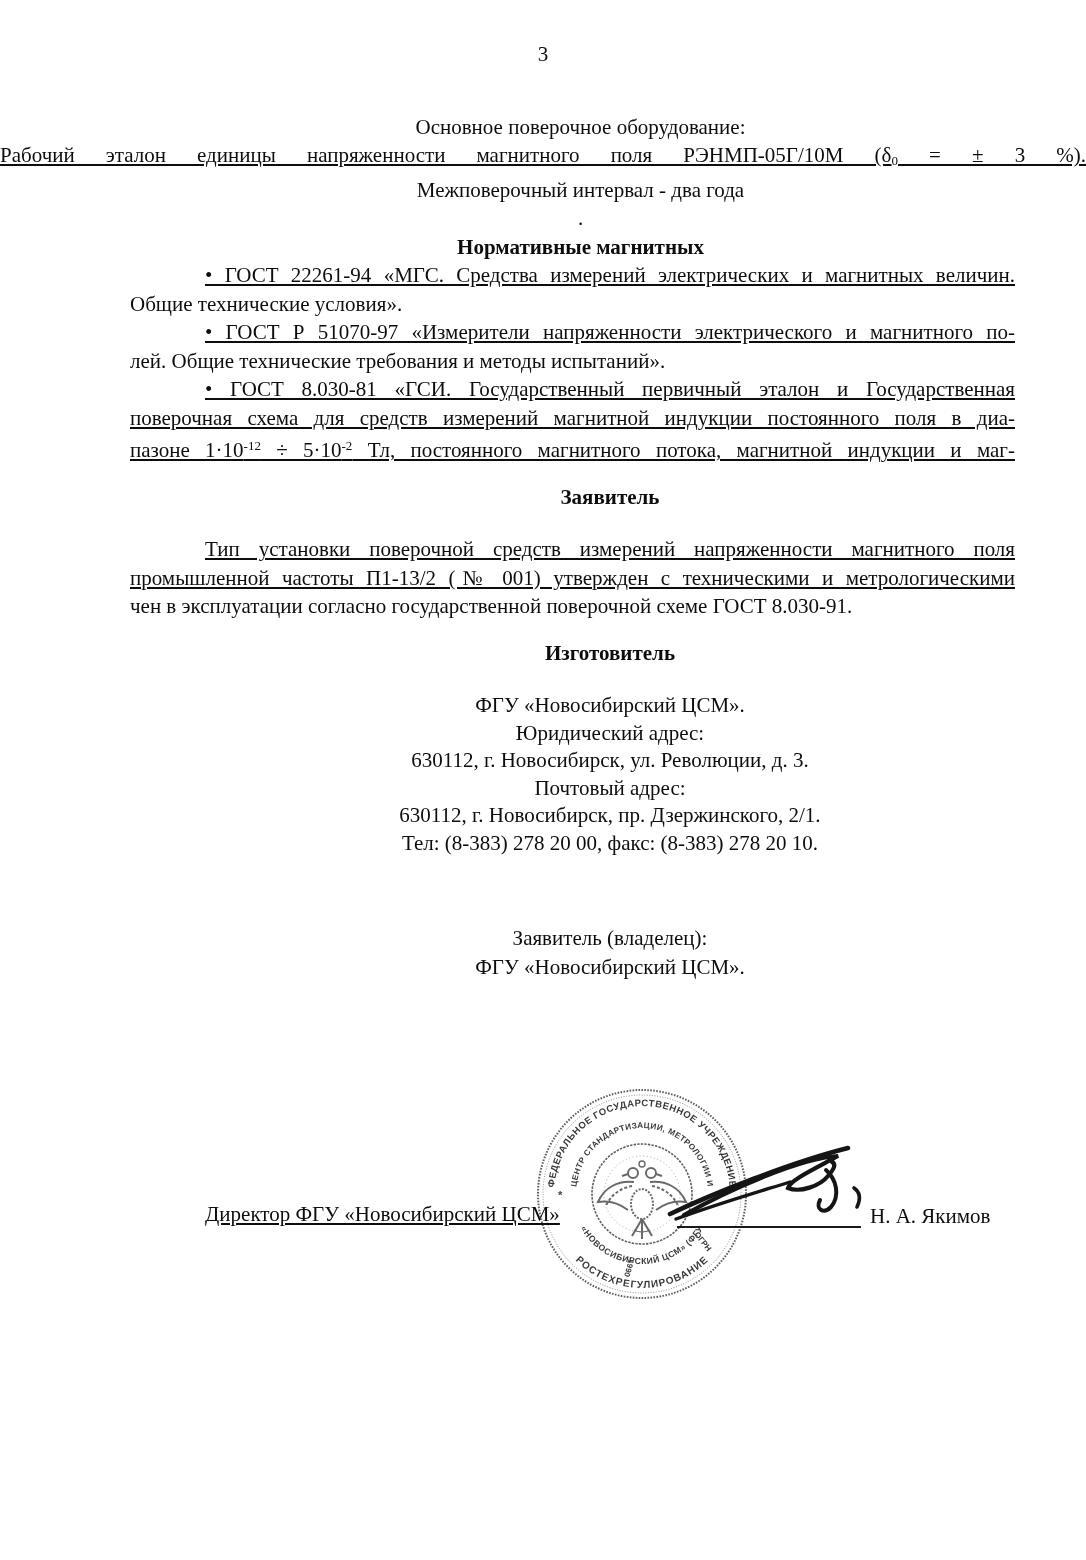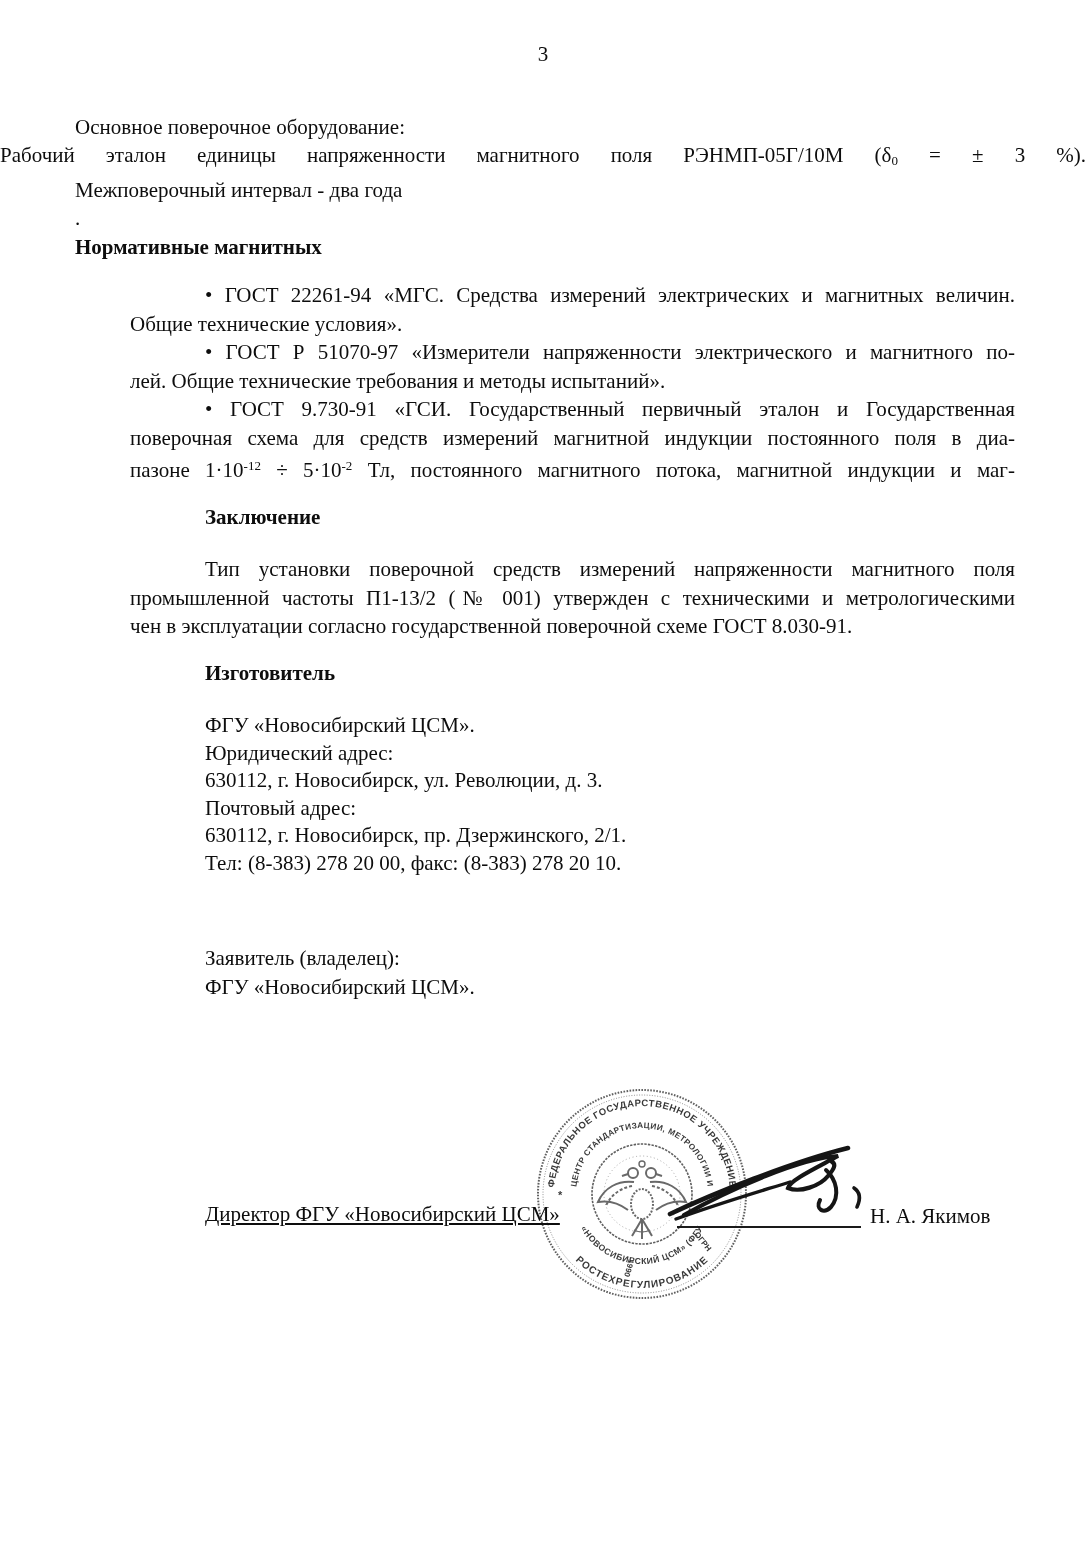--- a/index.html
+++ b/index.html
@@ -6,22 +6,22 @@
   .page{
     position:relative;
     width:1086px;height:1560px;
     background:#ffffff;
     font-family:"Liberation Serif", serif;
     color:#0d0d0d;
     overflow:hidden;
   }
   .content{padding:0 71px 0 130px;}
   .line{margin:0;font-size:21px;line-height:28.5px;}
-  .indent{padding-left:75px;}
-  .jl{text-align:justify;text-align-last:justify;}
+  .indent{padding-left:75px;text-align:center;}
+  .jl{text-align:justify;text-align-last:justify;text-decoration:underline;}
   .h{font-weight:bold;}
   .addr .line{line-height:27.5px;}
   .page-number{margin:0;padding-top:40px;text-align:center;font-size:21px;line-height:28.5px;}
   sub.sb{font-size:0.62em;vertical-align:-0.25em;}
   sup.sp{font-size:0.62em;vertical-align:0.55em;letter-spacing:0;}
   .abs{position:absolute;margin:0;font-size:21px;line-height:28.5px;}
   .dir-label{left:205px;top:1200px;text-decoration:underline;}
   .signer-name{left:870px;top:1202px;}
   .sign-line{position:absolute;left:677px;top:1226px;width:184px;height:2px;background:#1a1a1a;}
   .stamp-svg{position:absolute;left:530px;top:1082px;opacity:0.88;}
@@ -36,32 +36,32 @@
   <p class="page-number">3</p>
 
   <div style="margin-top:44px;">
     <p class="line indent">Основное поверочное оборудование:</p>
     <p class="line jl"><span>Рабочий эталон единицы напряженности магнитного поля РЭНМП-05Г/10М (δ</span><sub class="sb">0</sub><span> = ± 3 %).</span></p>
     <p class="line indent">Межповерочный интервал - два года</p>
     <p class="line indent">.</p>
     <p class="line indent h">Нормативные магнитных</p>
   </div>
 
-  <div class="content" style="margin-top:20px;">
+  <div class="content" style="">
     <p class="line indent jl">• ГОСТ 22261-94 «МГС. Средства измерений электрических и магнитных величин.</p>
     <p class="line">Общие технические условия».</p>
     <p class="line indent jl">• ГОСТ Р 51070-97 «Измерители напряженности электрического и магнитного по-</p>
     <p class="line">лей. Общие технические требования и методы испытаний».</p>
-    <p class="line indent jl">• ГОСТ 9.730-91 «ГСИ. Государственный первичный эталон и Государственная</p>
+    <p class="line indent jl">• ГОСТ 8.030-81 «ГСИ. Государственный первичный эталон и Государственная</p>
     <p class="line jl">поверочная схема для средств измерений магнитной индукции постоянного поля в диа-</p>
     <p class="line jl"><span>пазоне 1·10</span><sup class="sp">-12</sup><span> ÷ 5·10</span><sup class="sp">-2</sup><span> Тл, постоянного магнитного потока, магнитной индукции и маг-</span></p>
   </div>
 
   <div class="content" style="margin-top:18px;">
-    <p class="line indent h">Заключение</p>
+    <p class="line indent h">Заявитель</p>
   </div>
   <div class="content" style="margin-top:24px;">
     <p class="line indent jl">Тип установки поверочной средств измерений напряженности магнитного поля</p>
     <p class="line jl">промышленной частоты П1-13/2 (№ 001) утвержден с техническими и метрологическими</p>
     <p class="line">чен в эксплуатации согласно государственной поверочной схеме ГОСТ 8.030-91.</p>
   </div>
 
   <div class="content" style="margin-top:18px;">
     <p class="line indent h">Изготовитель</p>
   </div>

